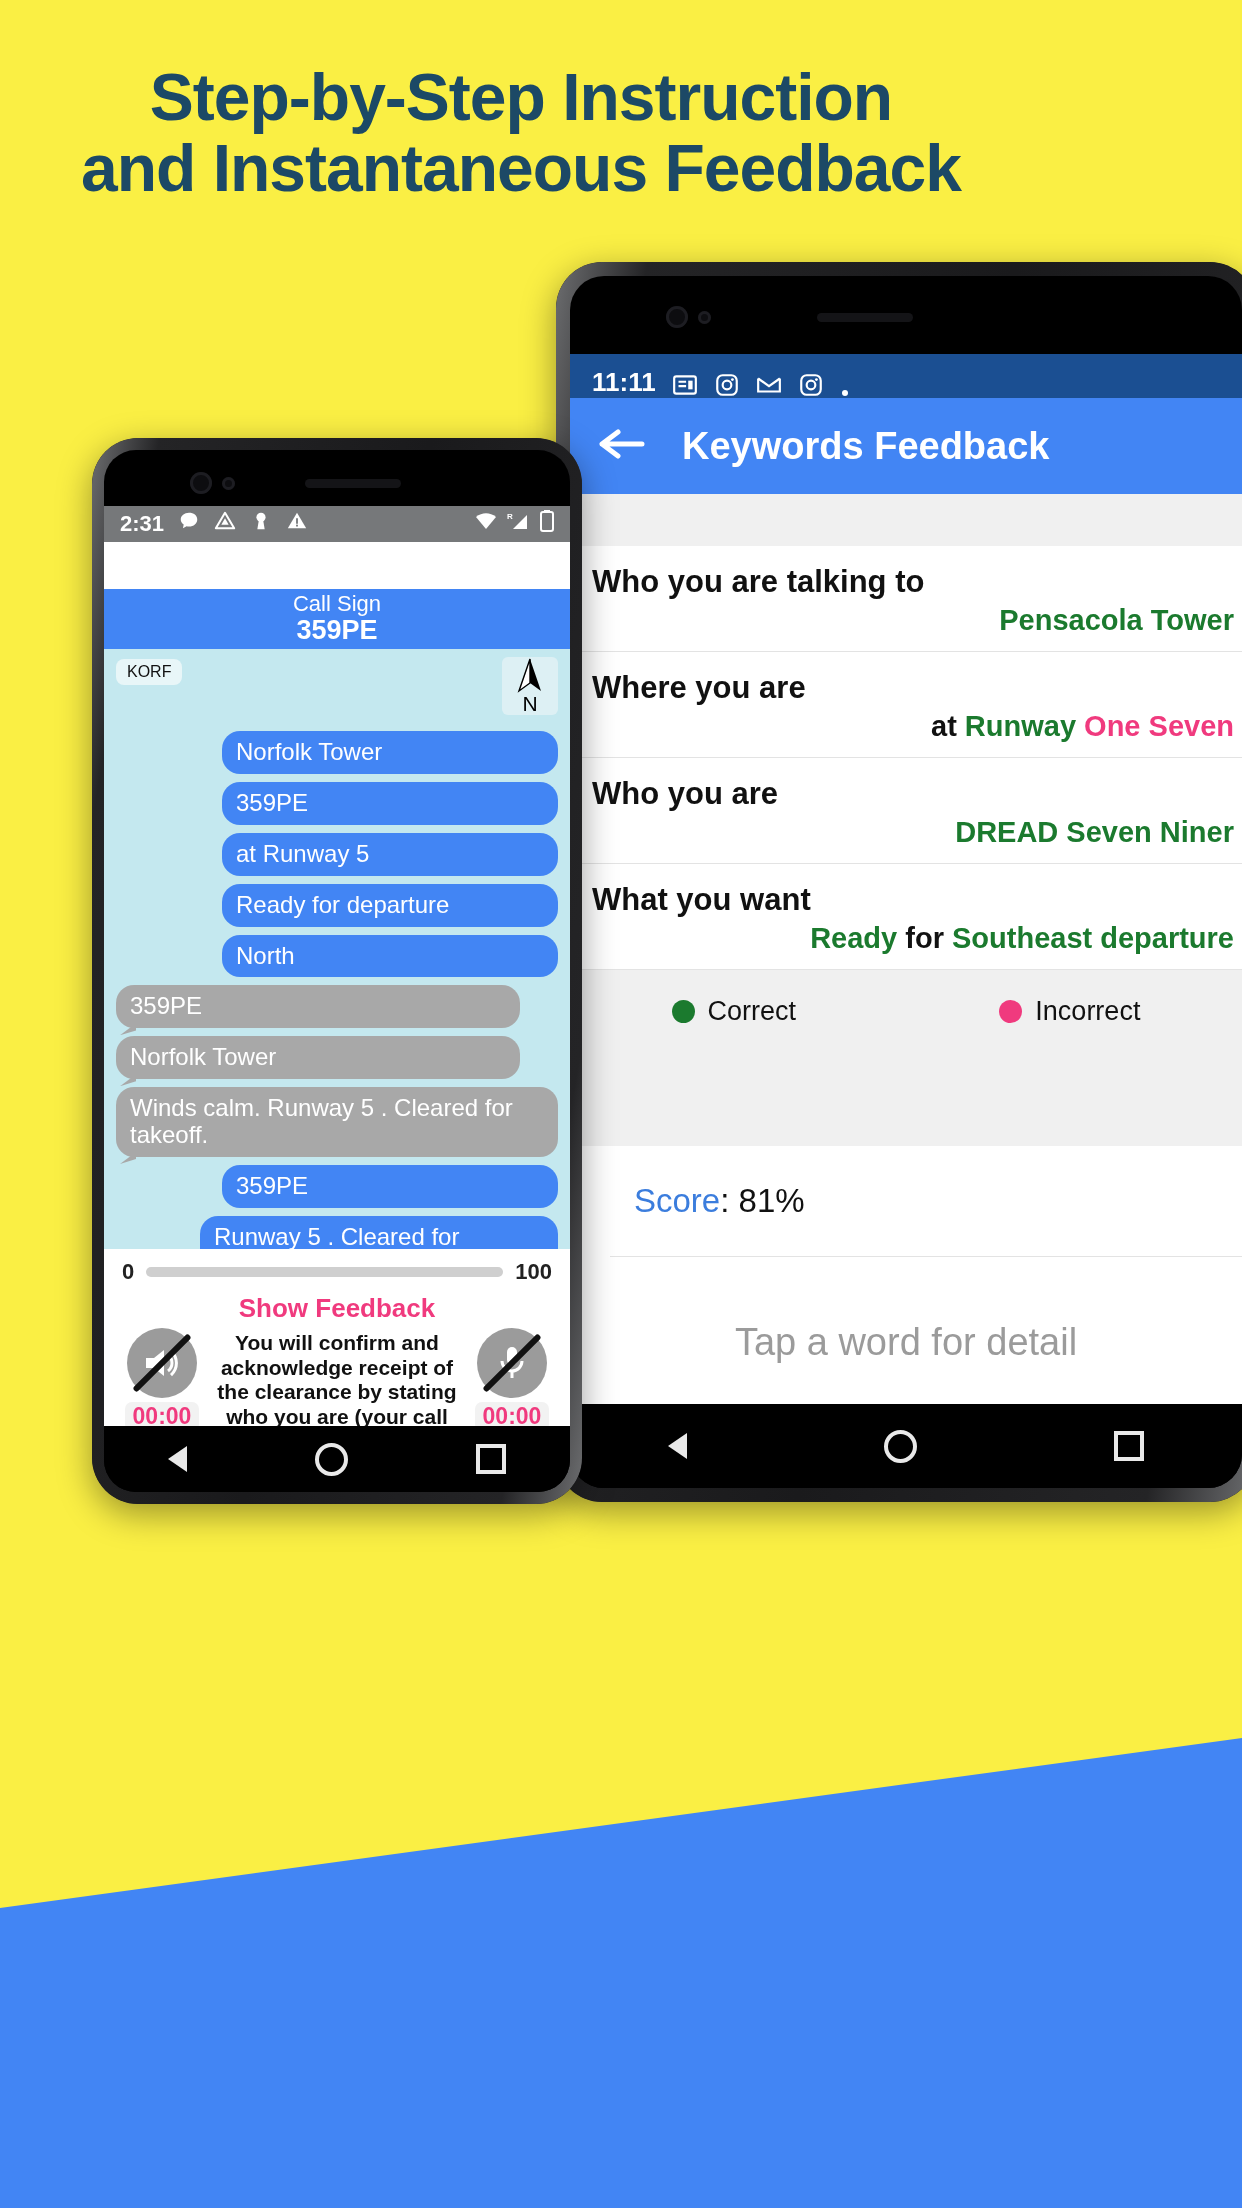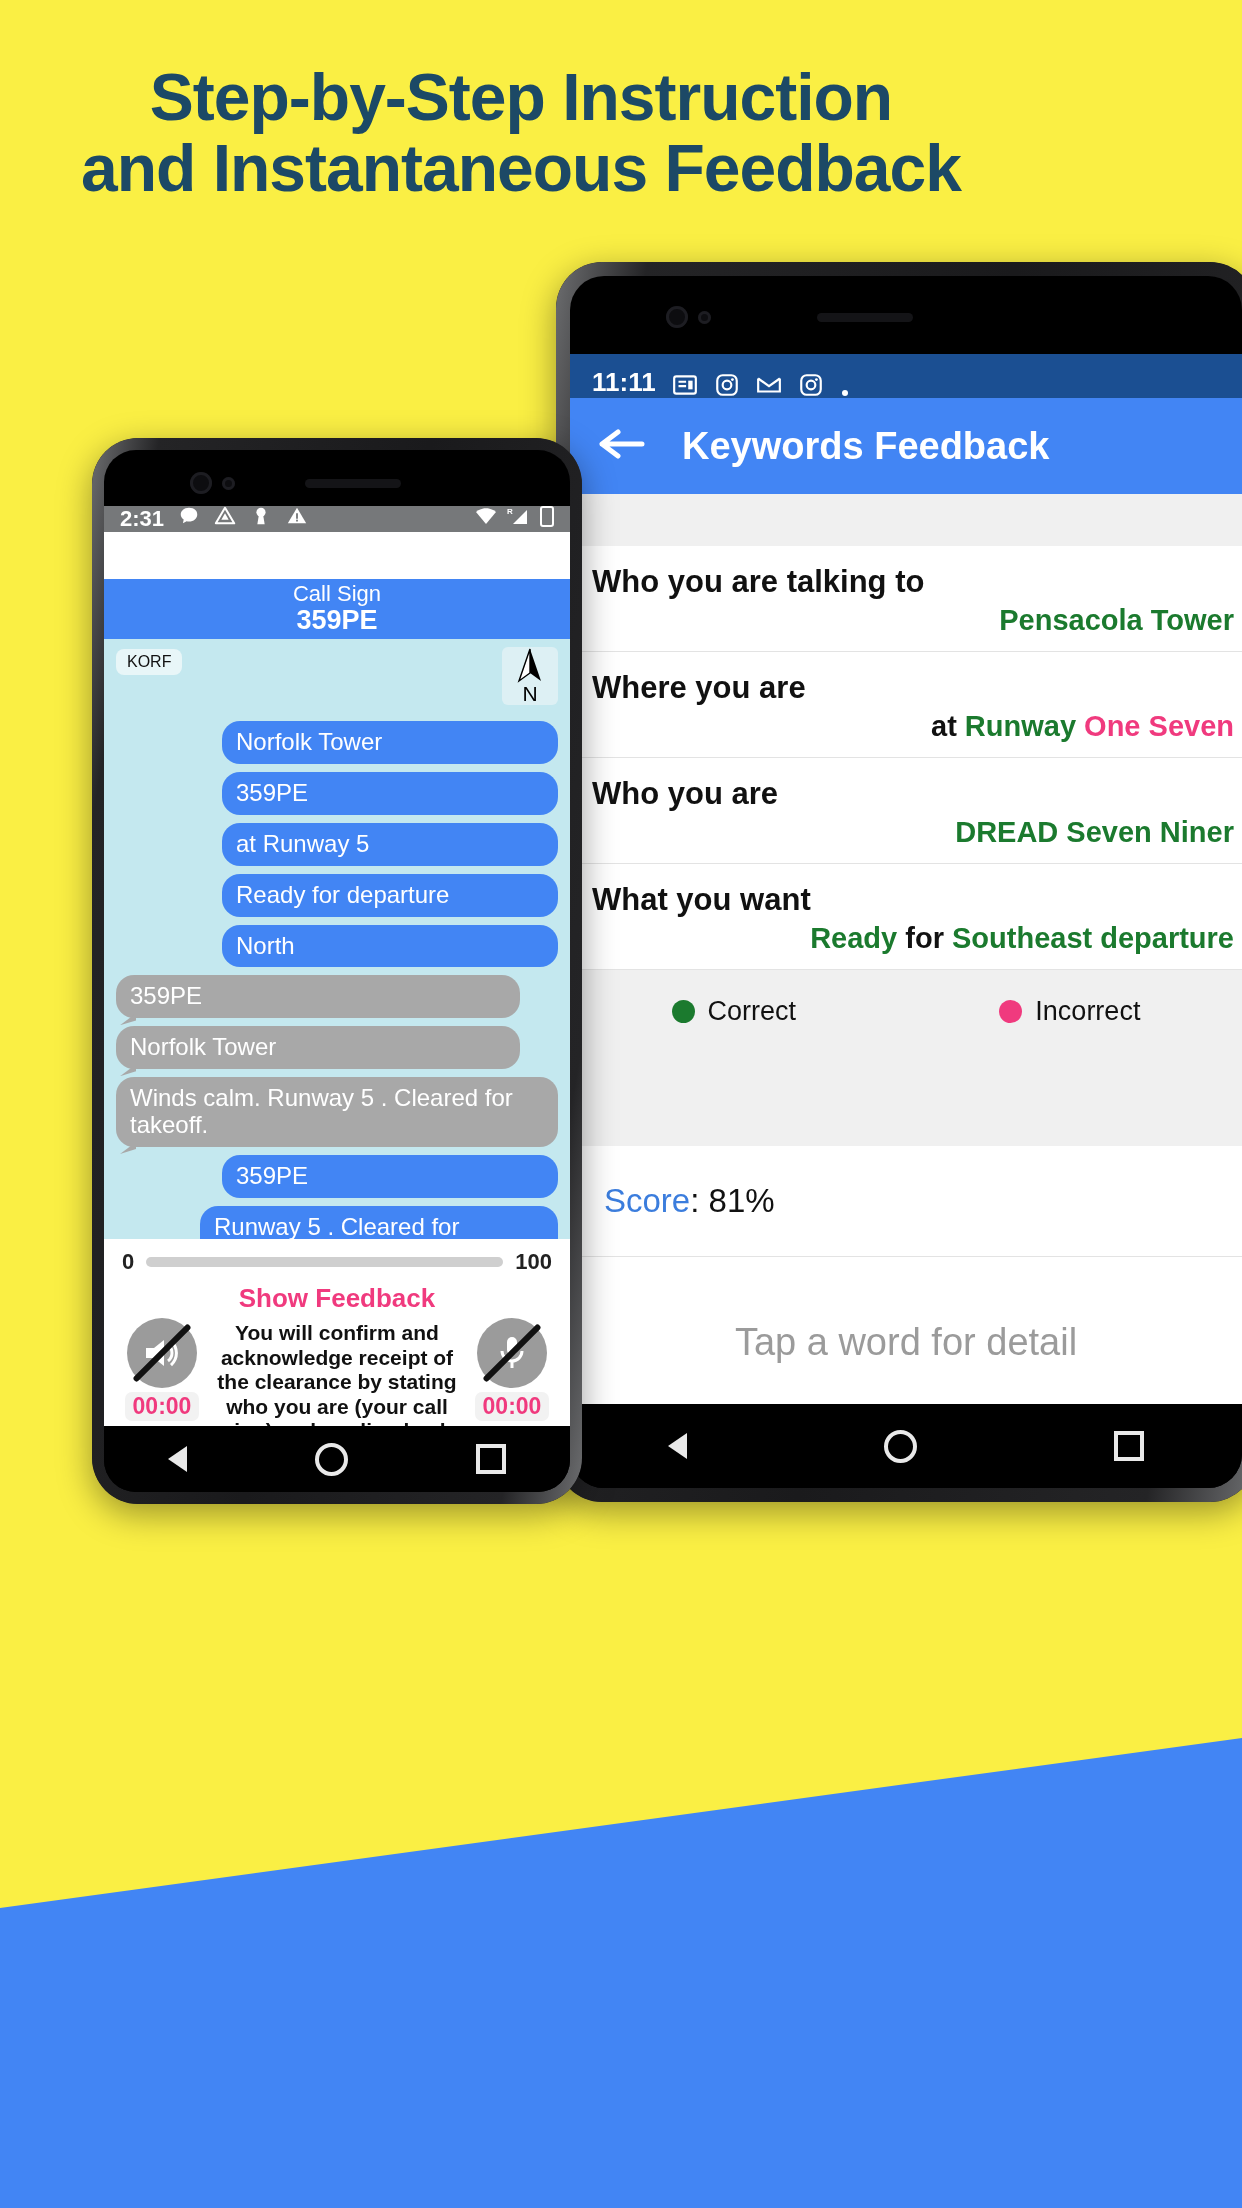--- a/index.html
+++ b/index.html
@@ -72,34 +72,34 @@
   .b-body{background:#fff;height:calc(100% - 140px);overflow:hidden;}
   .b-gap{height:52px;background:#f0f0f0;}
   .kw-block{padding:6px 0 0 0;border-bottom:1px solid #e3e3e3;}
   .kw-q{font-size:31px;font-weight:bold;color:#111;padding:12px 0 4px 22px;white-space:nowrap;}
   .kw-a{font-size:29px;font-weight:bold;text-align:right;padding:0 8px 14px 0;white-space:nowrap;}
   .g{color:#1b7a2e;} .p{color:#F03A7E;} .k{color:#111;}
   .legend{background:#f0f0f0;height:150px;display:flex;align-items:flex-start;
           padding-top:26px;justify-content:space-around;}
   .legend .item{display:flex;align-items:center;gap:13px;font-size:27px;color:#111;}
   .dot{width:23px;height:23px;border-radius:50%;}
-  .score-row{height:110px;display:flex;align-items:center;padding-left:34px;
-             font-size:33px;border-bottom:1px solid #e3e3e3;background:#fff;}
+  .score-row{height:110px;display:flex;align-items:center;padding-left:24px;
+             font-size:33px;border-bottom:1px solid #e3e3e3;background:#fff;margin-left:40px;}
   .score-row .lbl{color:#3b7ddd;} .score-row .val{color:#111;}
   .tapword{height:170px;display:flex;align-items:center;justify-content:center;
            color:#9b9b9b;font-size:38px;background:#fff;white-space:nowrap;}
 
   
   #frontPhone{left:92px;top:438px;width:490px;height:1066px;}
   #frontPhone .inner{left:12px;top:12px;width:466px;height:1042px;border-radius:32px;}
   #frontPhone .cam-row{left:86px;top:22px;}
   #frontPhone .screen{left:0;top:56px;width:466px;height:920px;background:#fff;}
   #frontPhone .andnav{height:66px;}
 
-  .f-status{height:26px;background:#76787a;color:#fff;display:flex;align-items:center;
+  .f-status{height:36px;background:#76787a;color:#fff;display:flex;align-items:center;
             padding:0 16px;font-size:22px;font-weight:bold;}
   .f-status .left{display:flex;align-items:center;gap:14px;}
   .f-status .right{margin-left:auto;display:flex;align-items:center;gap:9px;}
   .f-appbar{height:60px;background:#4285F4;color:#fff;text-align:center;
             padding-top:2px;box-sizing:border-box;margin-top:47px;}
   .f-appbar .cs-lbl{font-size:22px;line-height:25px;}
   .f-appbar .cs-val{font-size:27px;font-weight:bold;line-height:29px;}
 
   .chat{background:#C4E8EF;position:relative;height:600px;padding:0;overflow:hidden;}
   .korf{position:absolute;left:12px;top:10px;background:#E8F6F8;border-radius:8px;

